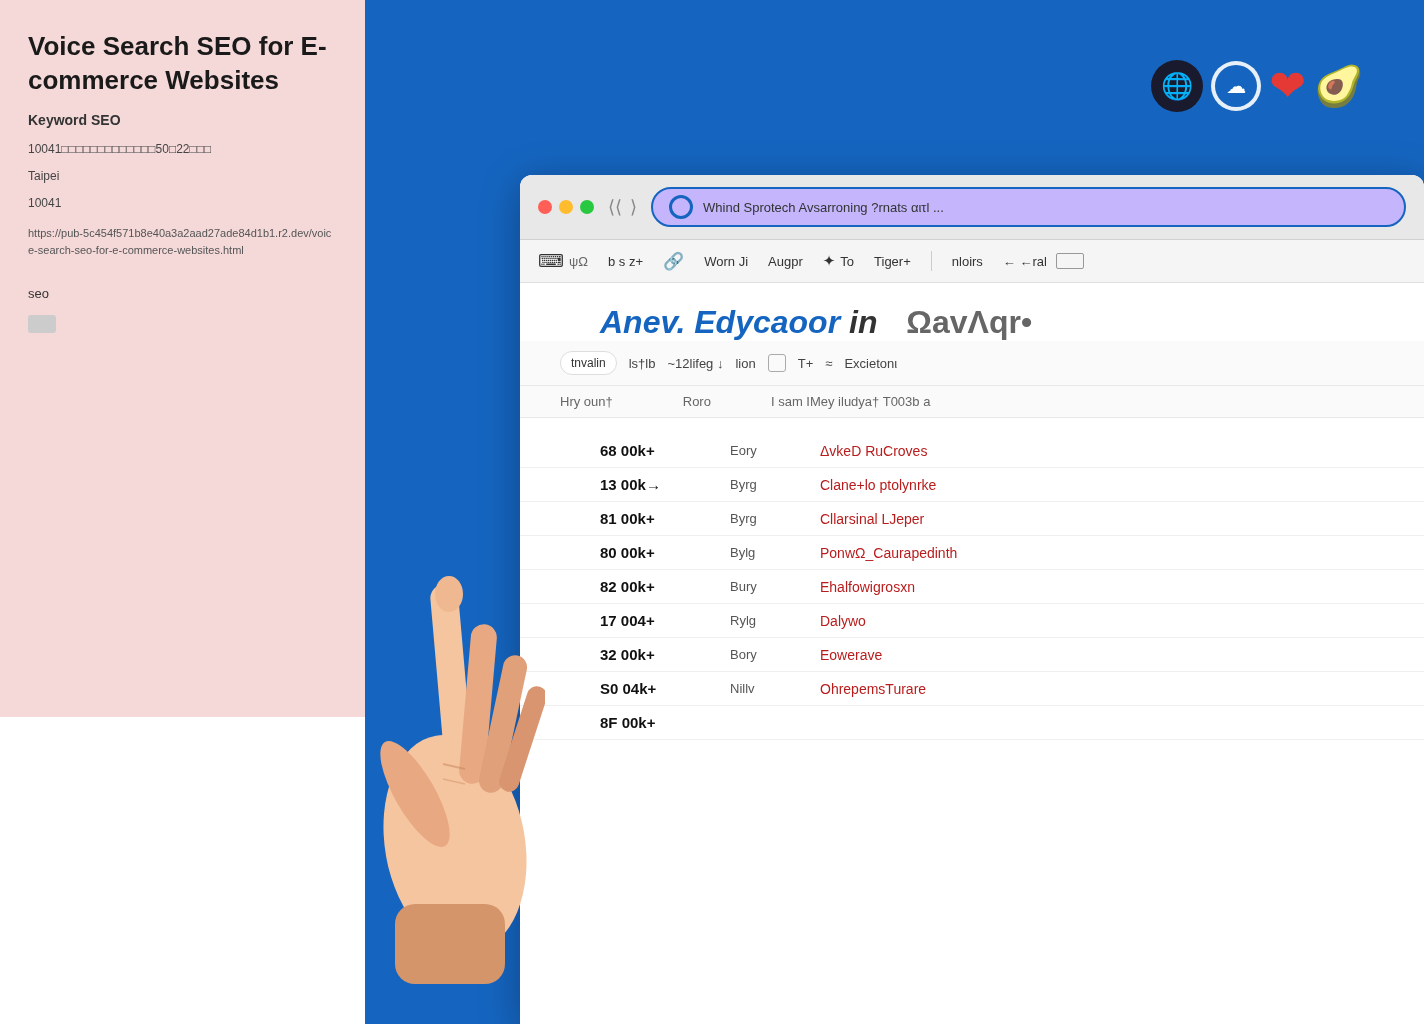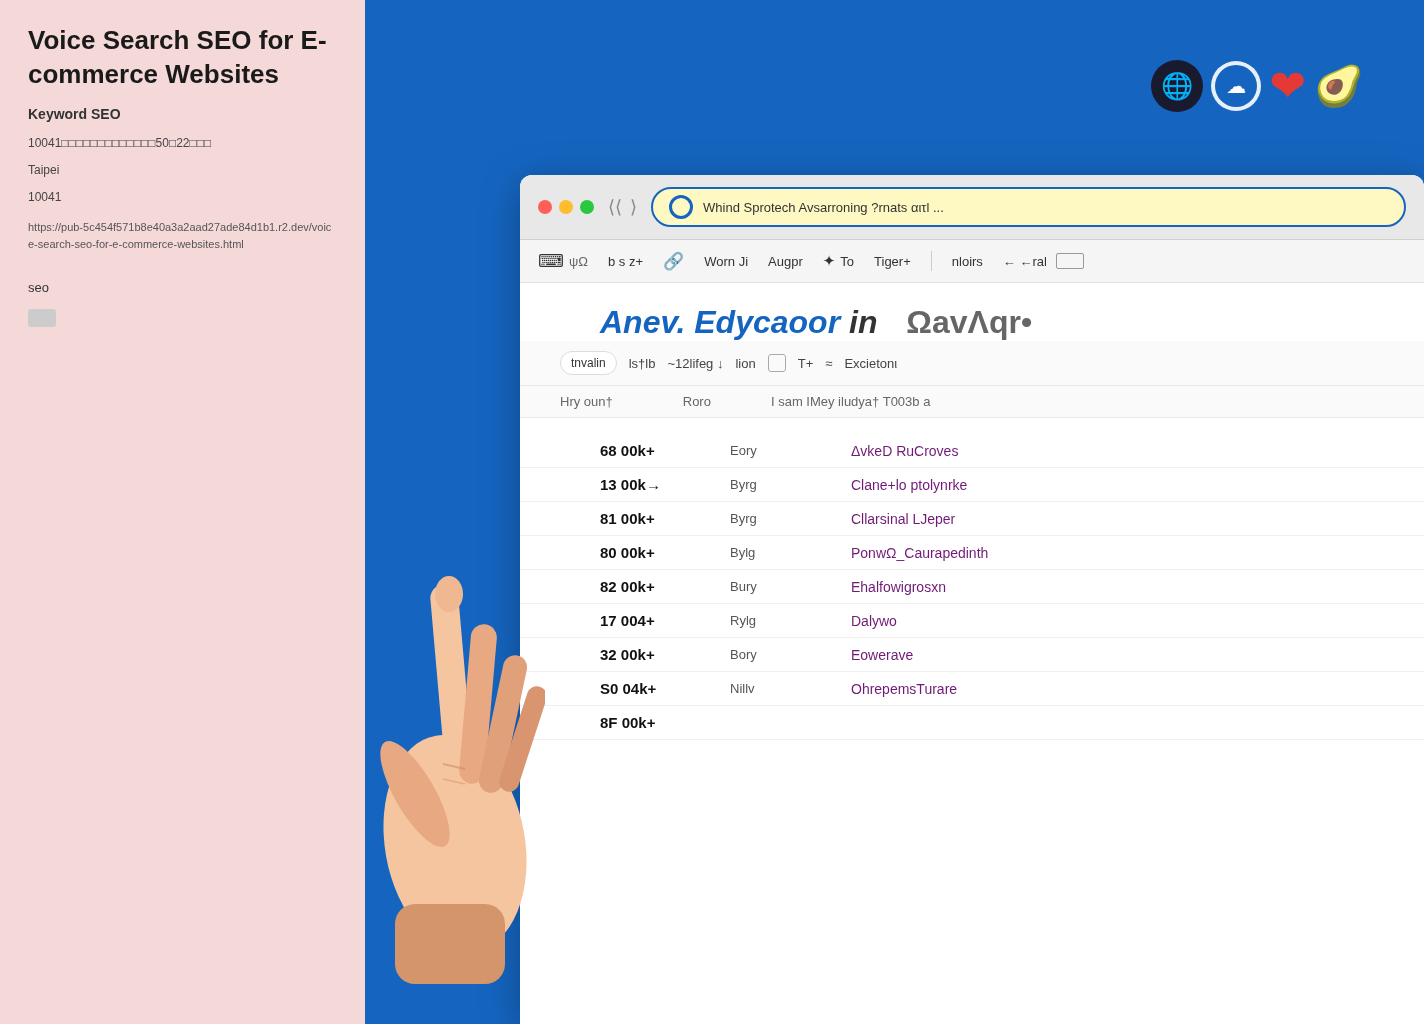--- a/index.html
+++ b/index.html
@@ -8,23 +8,23 @@
       height: 1024px;
       overflow: hidden;
       font-family: -apple-system, BlinkMacSystemFont, 'Segoe UI', sans-serif;
       display: flex;
     }
 
     
     #sidebar {
       width: 365px;
       min-width: 365px;
-      height: 1024px;
+      height: 717px;
       background: #f5d9d9;
-      padding: 24px 28px;
+      padding: 30px 28px;
       display: flex;
       flex-direction: column;
       gap: 8px;
     }
     #sidebar .main-title {
       font-size: 26px;
       font-weight: 700;
       color: #1a1a1a;
       line-height: 1.3;
       margin-bottom: 6px;
@@ -121,21 +121,21 @@
     .browser-nav-icons {
       display: flex;
       align-items: center;
       gap: 8px;
       color: #666;
       font-size: 16px;
     }
 
     #address-bar {
       flex: 1;
-      background: #fef9c3;
+      background: #c4b5fd;
       border-radius: 20px;
       padding: 6px 16px;
       display: flex;
       align-items: center;
       gap: 10px;
       border: 2px solid #1565c0;
     }
     .address-circle {
       width: 24px;
       height: 24px;
@@ -204,22 +204,21 @@
     #data-table .table-row .col-vol {
       font-weight: 700;
       color: #111;
       font-size: 15px;
     }
     #data-table .table-row .col-diff {
       color: #555;
       font-size: 13px;
     }
     #data-table .table-row .col-keyword {
-      color: #701a75;
-      margin-left: 31px;
+      color: #b91c1c;
     }
 
     
     #hand-overlay {
       position: absolute;
       bottom: 0;
       left: 0;
       width: 200px;
       height: 500px;
       pointer-events: none;

